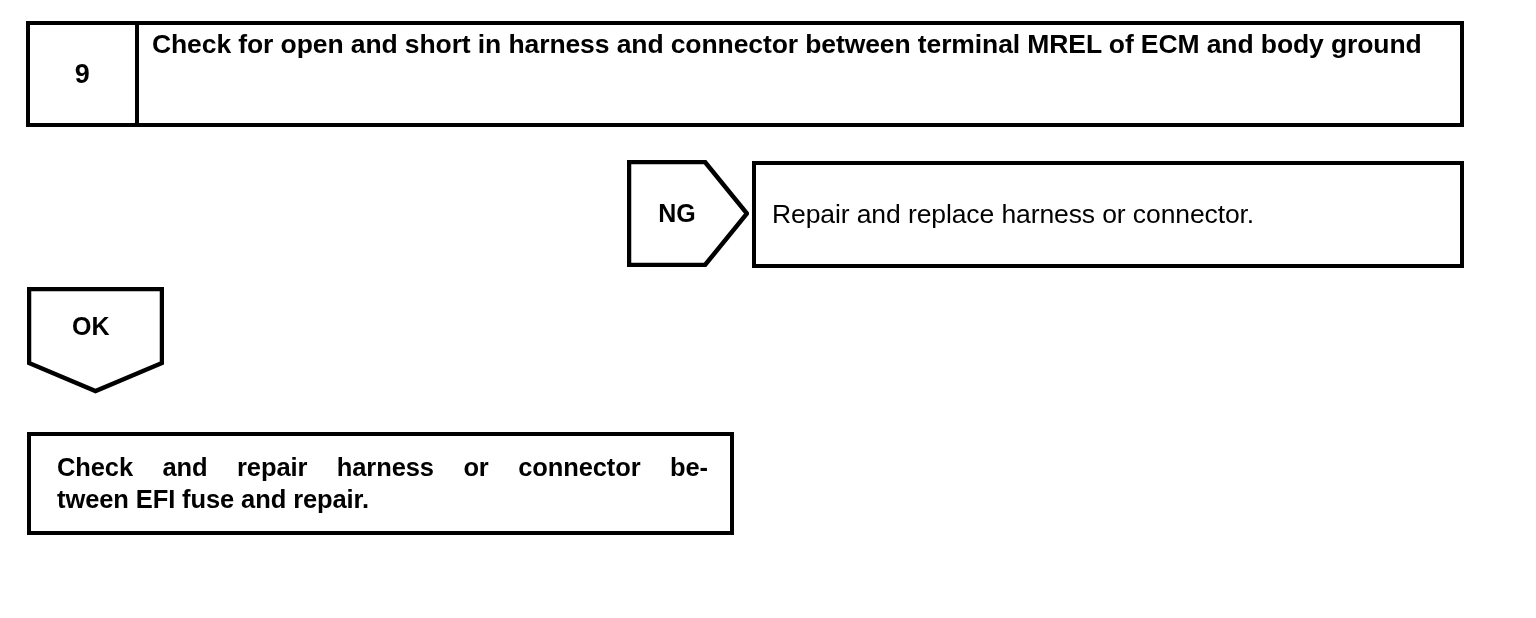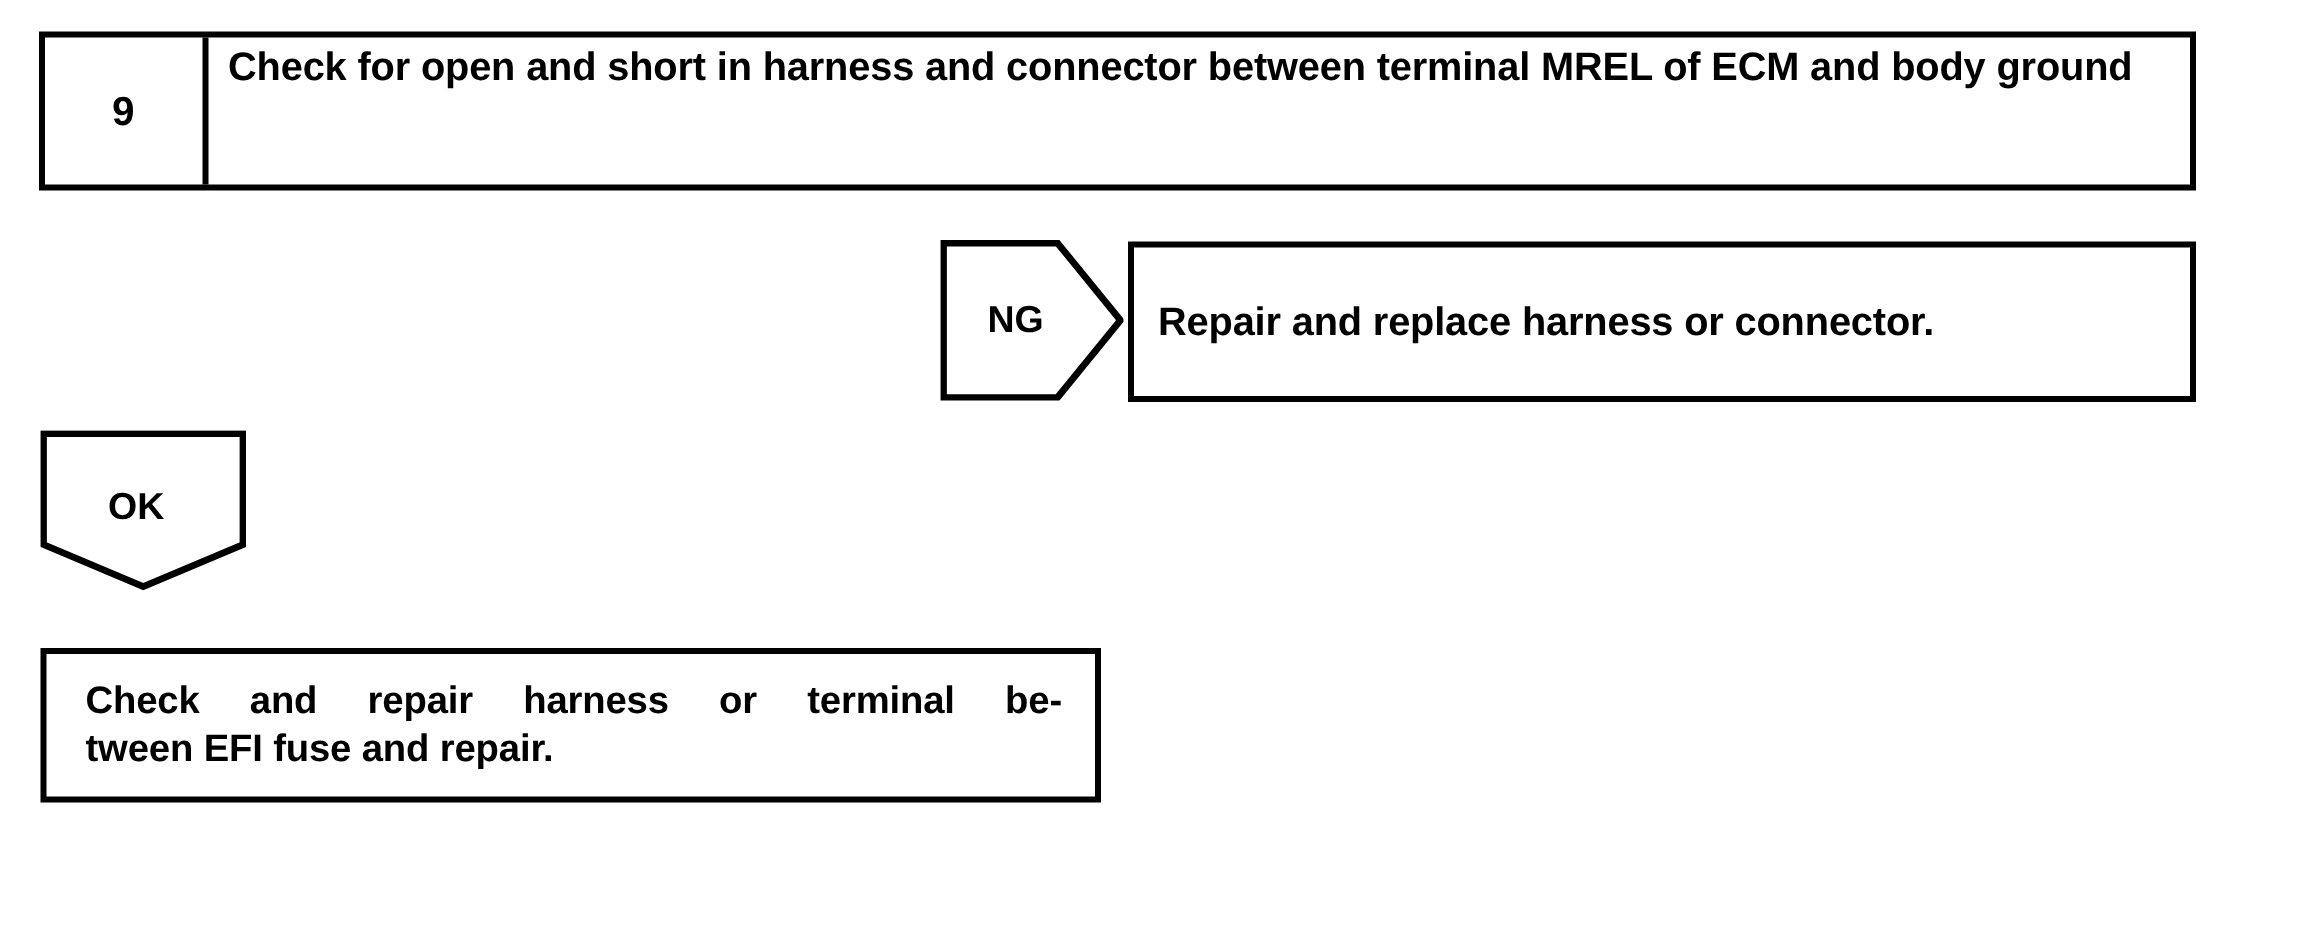--- a/index.html
+++ b/index.html
@@ -89,38 +89,38 @@
     height: 107px;
     border: 4px solid #000;
     box-sizing: border-box;
     display: flex;
     align-items: center;
     padding-left: 16px;
     background: #fff;
   }
   .ng-box-text {
     font-size: 26.5px;
-    font-weight: bold;
+    font-weight: normal;
     letter-spacing: -0.1px;
     line-height: 1.25;
   }
 
   
   .ok-arrow {
     position: absolute;
     left: 27px;
     top: 287px;
     width: 137px;
     height: 107px;
   }
   .ok-arrow svg { display: block; }
   .ok-label {
     position: absolute;
     left: 0;
-    top: 12px;
+    top: 0;
     width: 137px;
     height: 78px;
     display: flex;
     align-items: center;
     padding-left: 45px;
     box-sizing: border-box;
     font-size: 25px;
     font-weight: bold;
   }
 
@@ -185,18 +185,18 @@
 
   <div class="ok-arrow">
     <svg width="137" height="107" viewBox="0 0 137 107">
       <polygon points="2,2 135,2 135,76 68.5,104 2,76" fill="#ffffff" stroke="#000000" stroke-width="4.5" stroke-linejoin="miter"></polygon>
     </svg>
     <span class="ok-label">OK</span>
   </div>
 
   <div class="ok-box">
     <p class="ok-box-text">
-      <span class="line1">Check and repair harness or terminal be-</span>
+      <span class="line1">Check and repair harness or connector be-</span>
       <span class="line2">tween EFI fuse and repair.</span>
     </p>
   </div>
 
 </div>
 
 </body></html>

